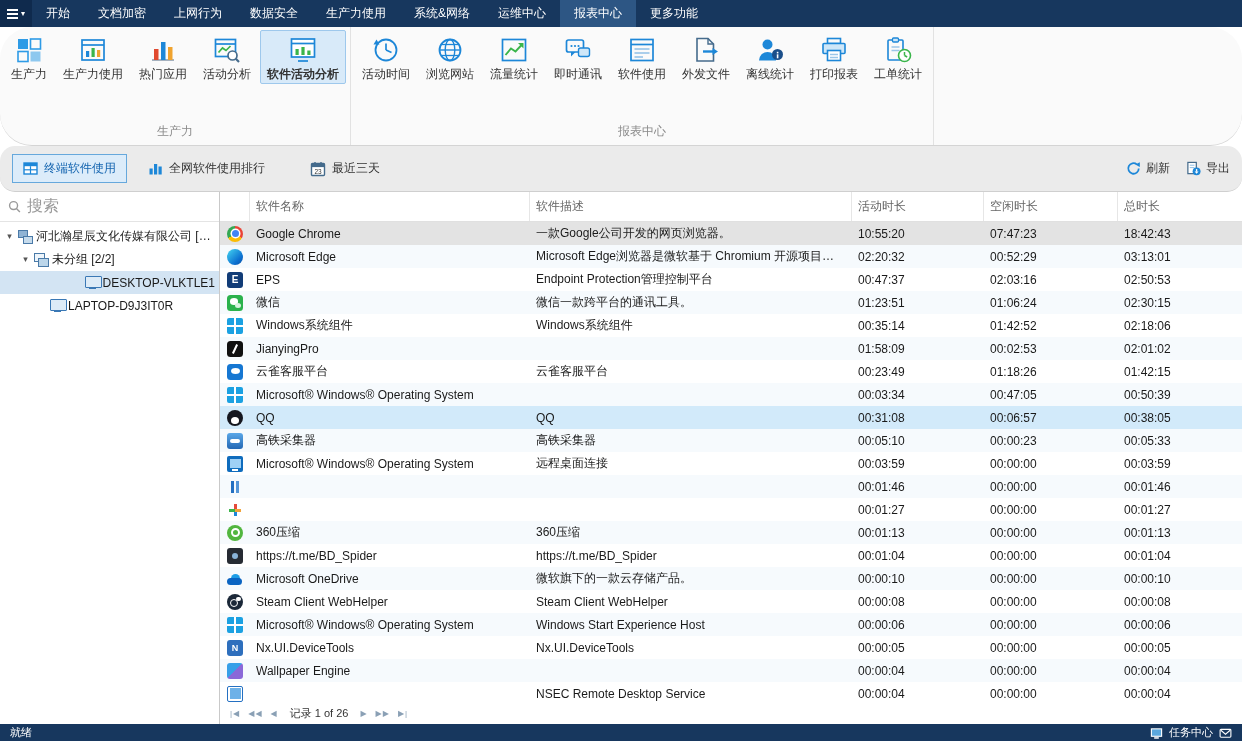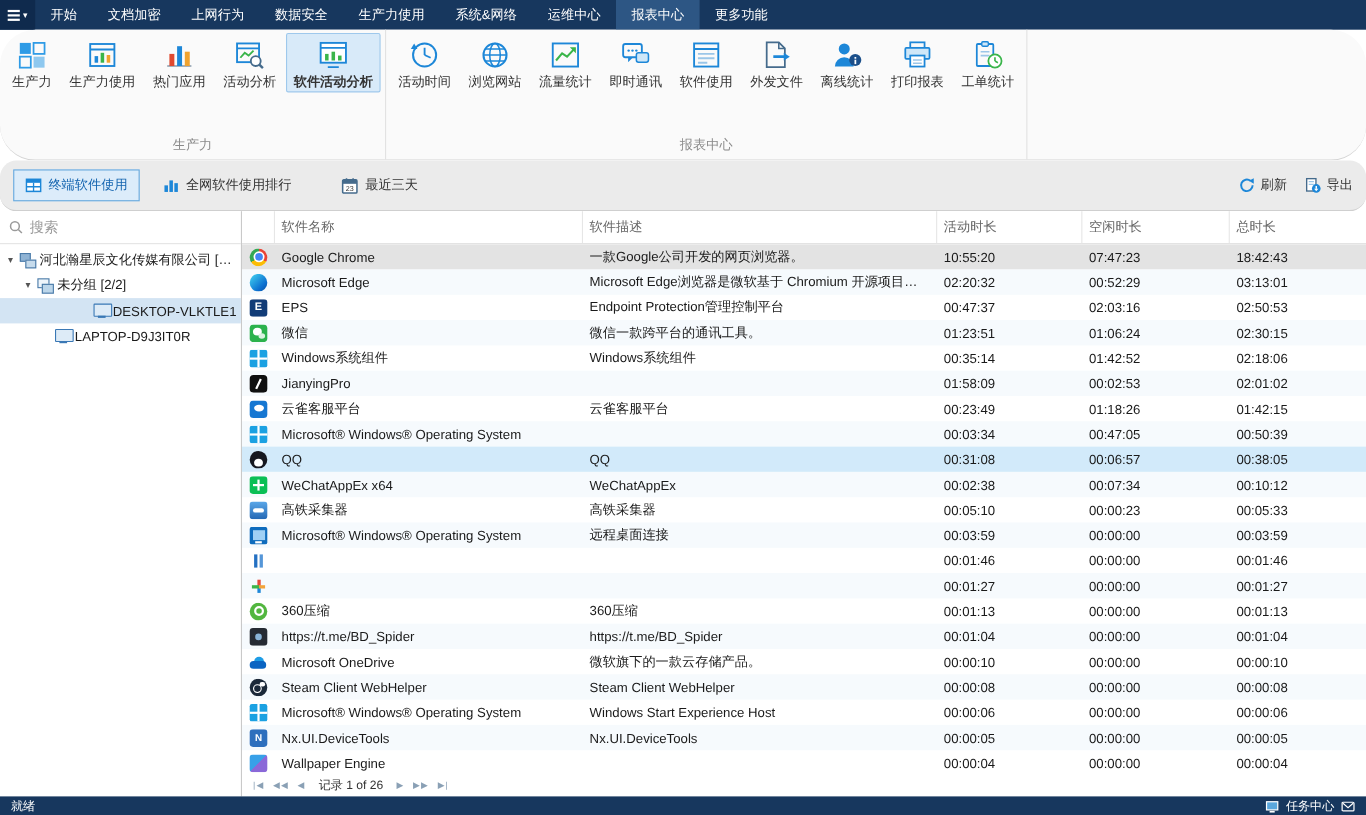--- a/index.html
+++ b/index.html
@@ -38,21 +38,21 @@
   .datefilter .icon svg{width:16px;height:16px;}
   .strip-actions{margin-left:auto;display:flex;gap:16px;align-items:center;}
   .action{display:flex;align-items:center;gap:5px;color:#333;cursor:default;}
   .action .icon svg{width:15px;height:15px;}
 
   
   .content{flex:1;min-height:0;display:flex;background:#fff;}
   .sidebar{width:220px;flex:none;border-right:1px solid #c9c9c9;display:flex;flex-direction:column;background:#fff;}
   .searchbox{height:30px;flex:none;display:flex;align-items:center;gap:6px;padding:0 8px;border-bottom:1px solid #e4e4e4;}
   .searchbox .icon svg{width:13px;height:13px;}
-  .searchinput{border:none;outline:none;flex:1;min-width:0;font-size:13px;font-family:Liberation Sans, sans-serif;color:#a16207;background:transparent;}
+  .searchinput{border:none;outline:none;flex:1;min-width:0;font-size:16px;font-family:Liberation Mono, monospace;color:#a16207;background:transparent;}
   .searchinput::placeholder{color:#9a9a9a;}
   .tree{padding-top:3px;}
   .tnode{height:23px;display:flex;align-items:center;gap:3px;padding-right:4px;cursor:default;}
   .tnode.selected{background:#d3e4f3;}
   .chev{width:11px;text-align:center;color:#555;font-size:9px;flex:none;line-height:1;}
   .tlabel{white-space:nowrap;overflow:hidden;text-overflow:ellipsis;font-size:12px;color:#1a1a1a;}
   .ti{flex:none;position:relative;display:inline-block;}
   .ti-company{width:15px;height:14px;}
   .ti-company::before{content:"";position:absolute;left:0;top:0;width:8px;height:6px;background:#8fb3d4;border:1px solid #4a7aa8;}
   .ti-company::after{content:"";position:absolute;right:0;bottom:0;width:8px;height:6px;background:#c6dbec;border:1px solid #4a7aa8;}
@@ -531,30 +531,20 @@
               <span class="appicon ai-qq"></span>
             </div>
             <div class="cell c-name">QQ</div>
             <div class="cell c-desc">QQ</div>
             <div class="cell c-active">00:31:08</div>
             <div class="cell c-idle">00:06:57</div>
             <div class="cell c-total">00:38:05</div>
           </div>
           <div class="trow">
             <div class="cell c-icon">
-              <span class="appicon ai-wechatappex"></span>
-            </div>
-            <div class="cell c-name">WeChatAppEx x64</div>
-            <div class="cell c-desc">WeChatAppEx</div>
-            <div class="cell c-active">00:02:38</div>
-            <div class="cell c-idle">00:07:34</div>
-            <div class="cell c-total">00:10:12</div>
-          </div>
-          <div class="trow">
-            <div class="cell c-icon">
               <span class="appicon ai-gaotie"></span>
             </div>
             <div class="cell c-name">高铁采集器</div>
             <div class="cell c-desc">高铁采集器</div>
             <div class="cell c-active">00:05:10</div>
             <div class="cell c-idle">00:00:23</div>
             <div class="cell c-total">00:05:33</div>
           </div>
           <div class="trow">
             <div class="cell c-icon">

